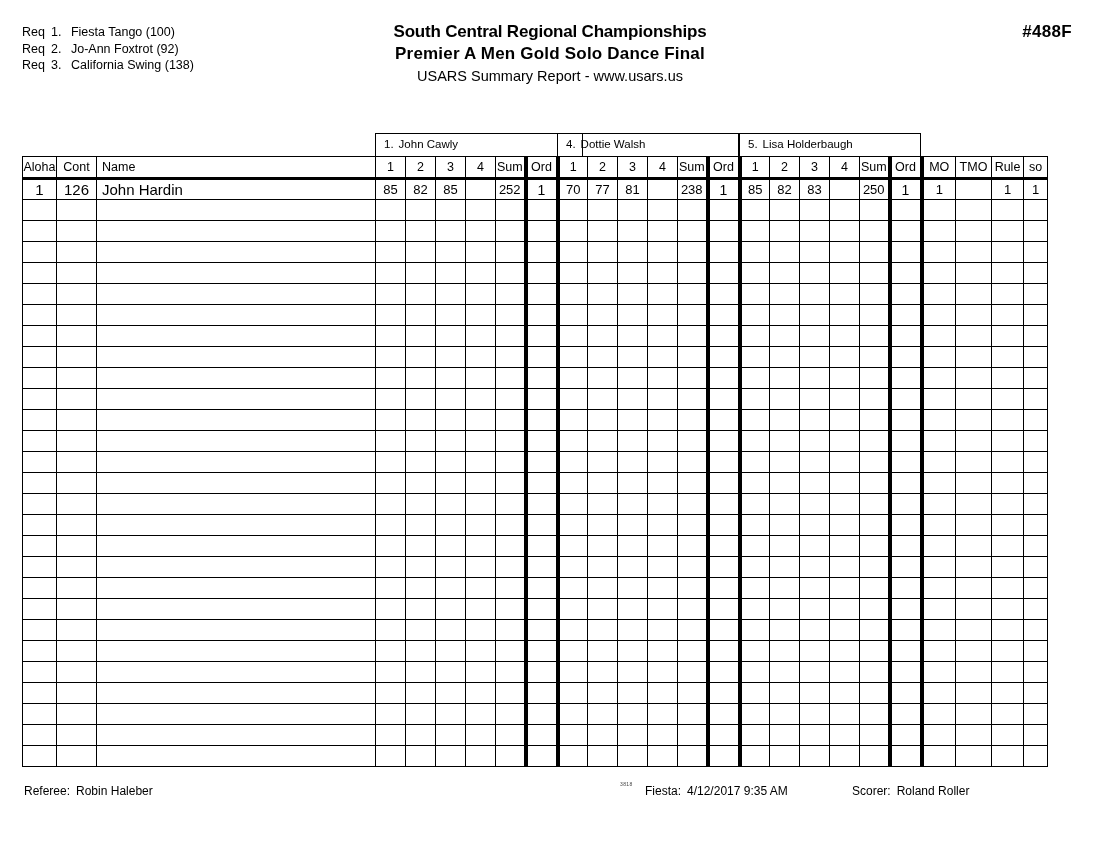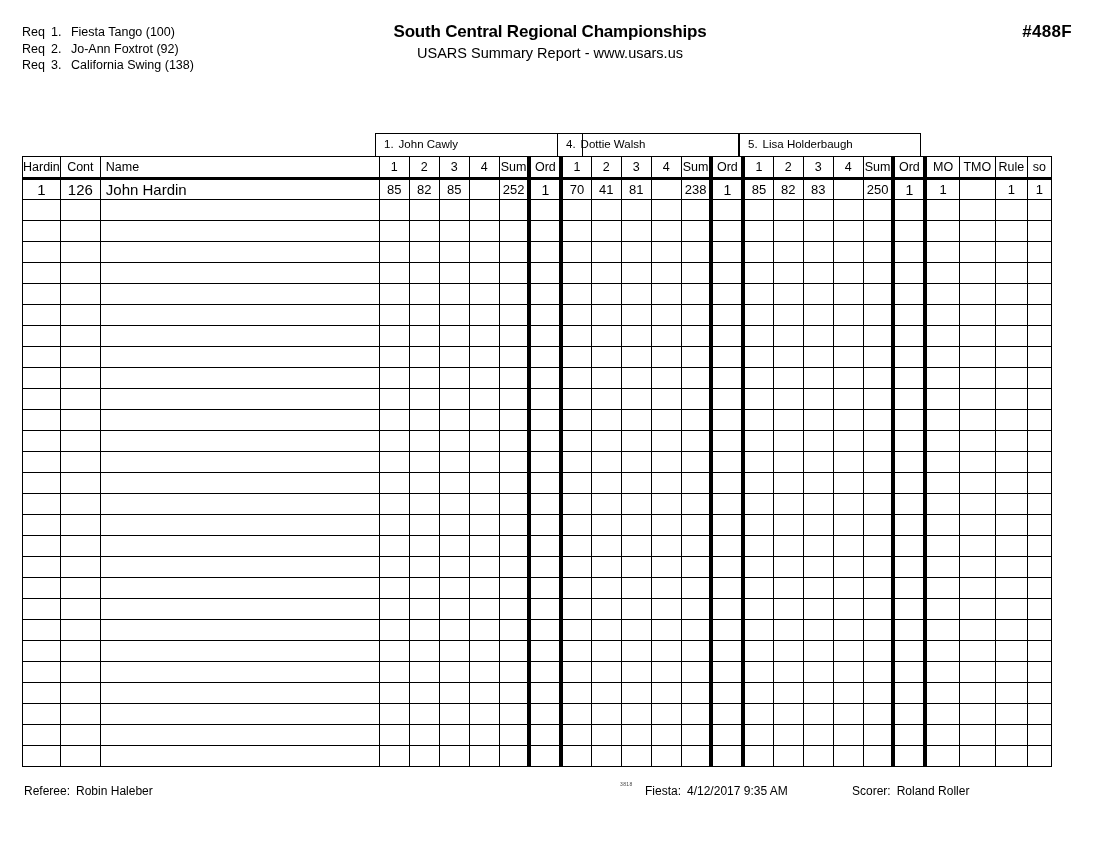--- a/index.html
+++ b/index.html
@@ -160,35 +160,36 @@
 <body>
 
 <div id="requirements">
     <div class="req-row"><span class="req-label">Req</span><span class="req-num" style="margin-left: 6px;">1.</span><span class="req-name">Fiesta Tango (100)</span></div>
     <div class="req-row"><span class="req-label">Req</span><span class="req-num" style="margin-left: 6px;">2.</span><span class="req-name">Jo-Ann Foxtrot (92)</span></div>
     <div class="req-row"><span class="req-label">Req</span><span class="req-num" style="margin-left: 6px;">3.</span><span class="req-name">California Swing (138)</span></div>
   </div>
 
 <div id="heading">
   <div class="title-main">South Central Regional Championships</div>
+  <div class="title-event">Premier A Men Gold Solo Dance Final</div>
   <div class="title-report">USARS Summary Report - www.usars.us</div>
 </div>
 
 <div id="event-number">#488F</div>
 
 <div id="judge-boxes">
     <div class="judge-box" style="left: 375px; width: 208px;"><span class="jnum">1.</span><span>John Cawly</span></div>
     <div class="judge-box" style="left: 557px; width: 182px;"><span class="jnum">4.</span><span>Dottie Walsh</span></div>
     <div class="judge-box" style="left: 739px; width: 182px;"><span class="jnum">5.</span><span>Lisa Holderbaugh</span></div>
   </div>
 
 <table id="sheet">
   <thead>
     <tr id="header-row">
-        <td style="width: 34px;">Hardin</td>
+        <td style="width: 34px;">Aloha</td>
         <td style="width: 40px;">Cont</td>
         <td class="lft" style="width: 279px;">Name</td>
         <td style="width: 30px;">1</td>
         <td style="width: 30px;">2</td>
         <td style="width: 30px;">3</td>
         <td style="width: 30px;">4</td>
         <td style="width: 30px;">Sum</td>
         <td class="ord" style="width: 32px;">Ord</td>
         <td style="width: 30px;">1</td>
         <td style="width: 30px;">2</td>
@@ -213,21 +214,21 @@
         <td class="place" style="width: 34px;">1</td>
         <td class="cont" style="width: 40px;">126</td>
         <td class="nm lft" style="width: 279px;">John Hardin</td>
         <td class="num" style="width: 30px;">85</td>
         <td class="num" style="width: 30px;">82</td>
         <td class="num" style="width: 30px;">85</td>
         <td class="num" style="width: 30px;"></td>
         <td class="num" style="width: 30px;">252</td>
         <td class="ord" style="width: 32px;">1</td>
         <td class="num" style="width: 30px;">70</td>
-        <td class="num" style="width: 30px;">41</td>
+        <td class="num" style="width: 30px;">77</td>
         <td class="num" style="width: 30px;">81</td>
         <td class="num" style="width: 30px;"></td>
         <td class="num" style="width: 30px;">238</td>
         <td class="ord" style="width: 32px;">1</td>
         <td class="num" style="width: 30px;">85</td>
         <td class="num" style="width: 30px;">82</td>
         <td class="num" style="width: 30px;">83</td>
         <td class="num" style="width: 30px;"></td>
         <td class="num" style="width: 30px;">250</td>
         <td class="ord" style="width: 32px;">1</td>

